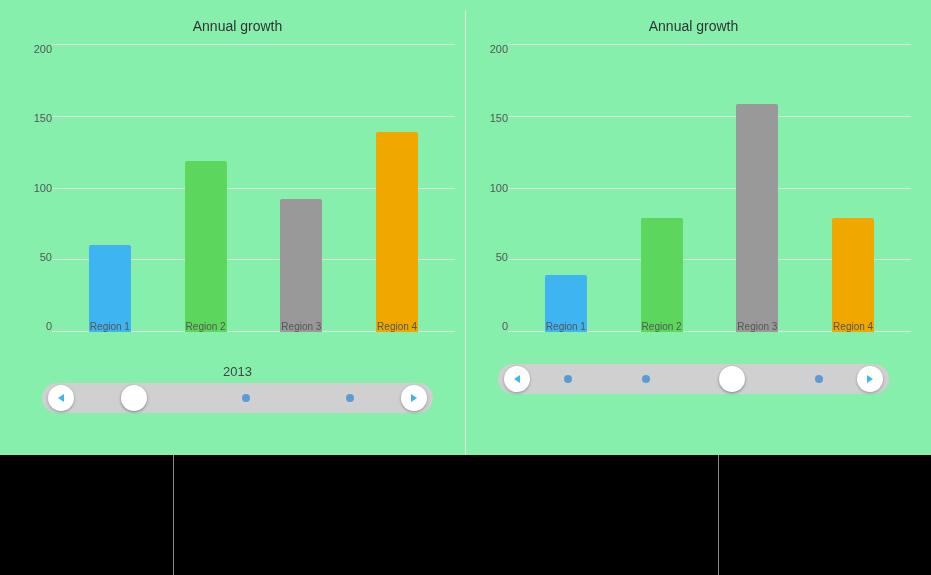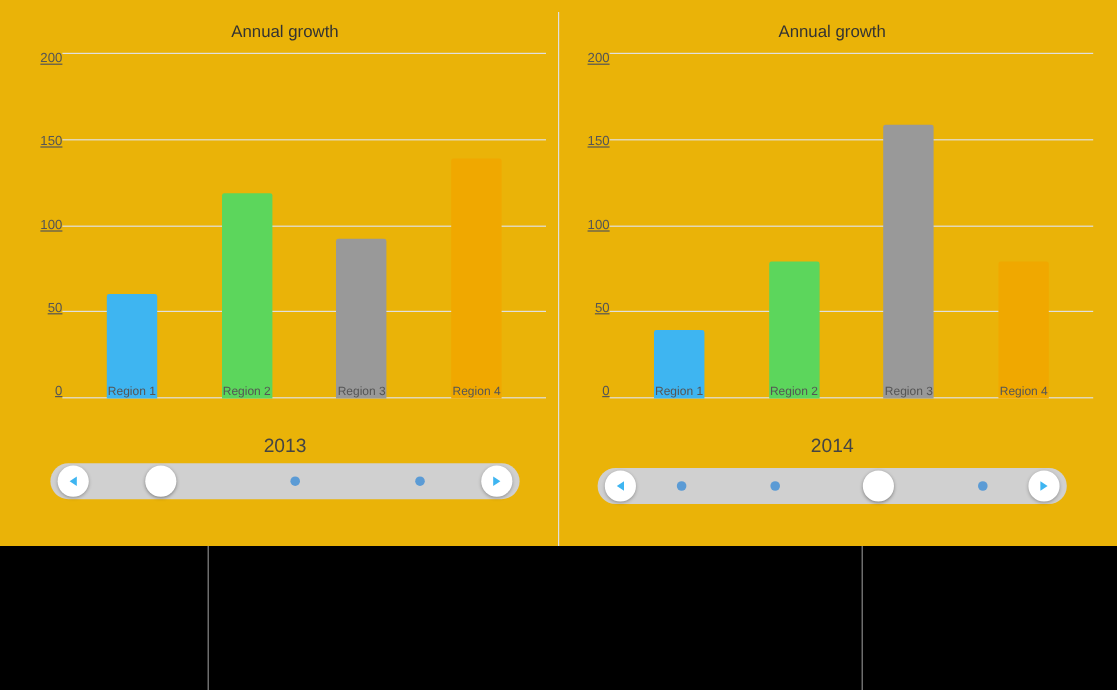--- a/index.html
+++ b/index.html
@@ -8,21 +8,21 @@
       height: 575px;
       background: #000;
       display: flex;
       flex-direction: column;
       font-family: -apple-system, BlinkMacSystemFont, 'Helvetica Neue', Arial, sans-serif;
       overflow: hidden;
     }
     .charts-area {
       display: flex;
       flex-direction: row;
-      background: #eab308;
+      background: #86efac;
       flex: 1;
       padding: 10px 10px 0 10px;
       justify-content: space-between;
     }
     .chart-container {
       flex: 1;
       display: flex;
       flex-direction: column;
       align-items: center;
       position: relative;
@@ -50,21 +50,20 @@
       justify-content: space-between;
       align-items: flex-end;
       width: 32px;
       padding-bottom: 28px;
       padding-top: 4px;
     }
     .y-label {
       font-size: 11px;
       color: #555;
       line-height: 1;
-      text-decoration: underline;
     }
     .chart-plot {
       flex: 1;
       display: flex;
       flex-direction: column;
       position: relative;
     }
     .grid-lines {
       position: absolute;
       top: 4px;
@@ -114,21 +113,21 @@
       align-items: flex-start;
       padding: 4px 10px 0 10px;
     }
     .x-label {
       font-size: 10px;
       color: #555;
       flex: 1;
       text-align: center;
     }
     .year-label {
-      font-size: 16px;
+      font-size: 13px;
       color: #444;
       text-align: center;
       margin-top: 4px;
       margin-bottom: 4px;
     }
     .slider-track {
       width: 100%;
       height: 30px;
       background: #d0d0d0;
       border-radius: 15px;
@@ -298,23 +297,20 @@
           </div>
         </div>
         <div class="x-axis-labels">
           <span class="x-label">Region 1</span>
           <span class="x-label">Region 2</span>
           <span class="x-label">Region 3</span>
           <span class="x-label">Region 4</span>
         </div>
       </div>
     </div>
-    <div style="position:relative; width:100%; text-align:center;">
-      <div class="year-label" style="display:inline-block; position:relative;">2014</div>
-    </div>
 
     <div class="slider-track" style="width:90%; margin-top:4px;">
       <div class="slider-btn">
         <svg viewBox="0 0 10 10">
             <polygon points="8,1 2,5 8,9" fill="#3eb5f1"></polygon>
           </svg>
       </div>
       <div class="slider-dots">
         <div class="slider-dot"></div>
         <div class="slider-dot"></div>

